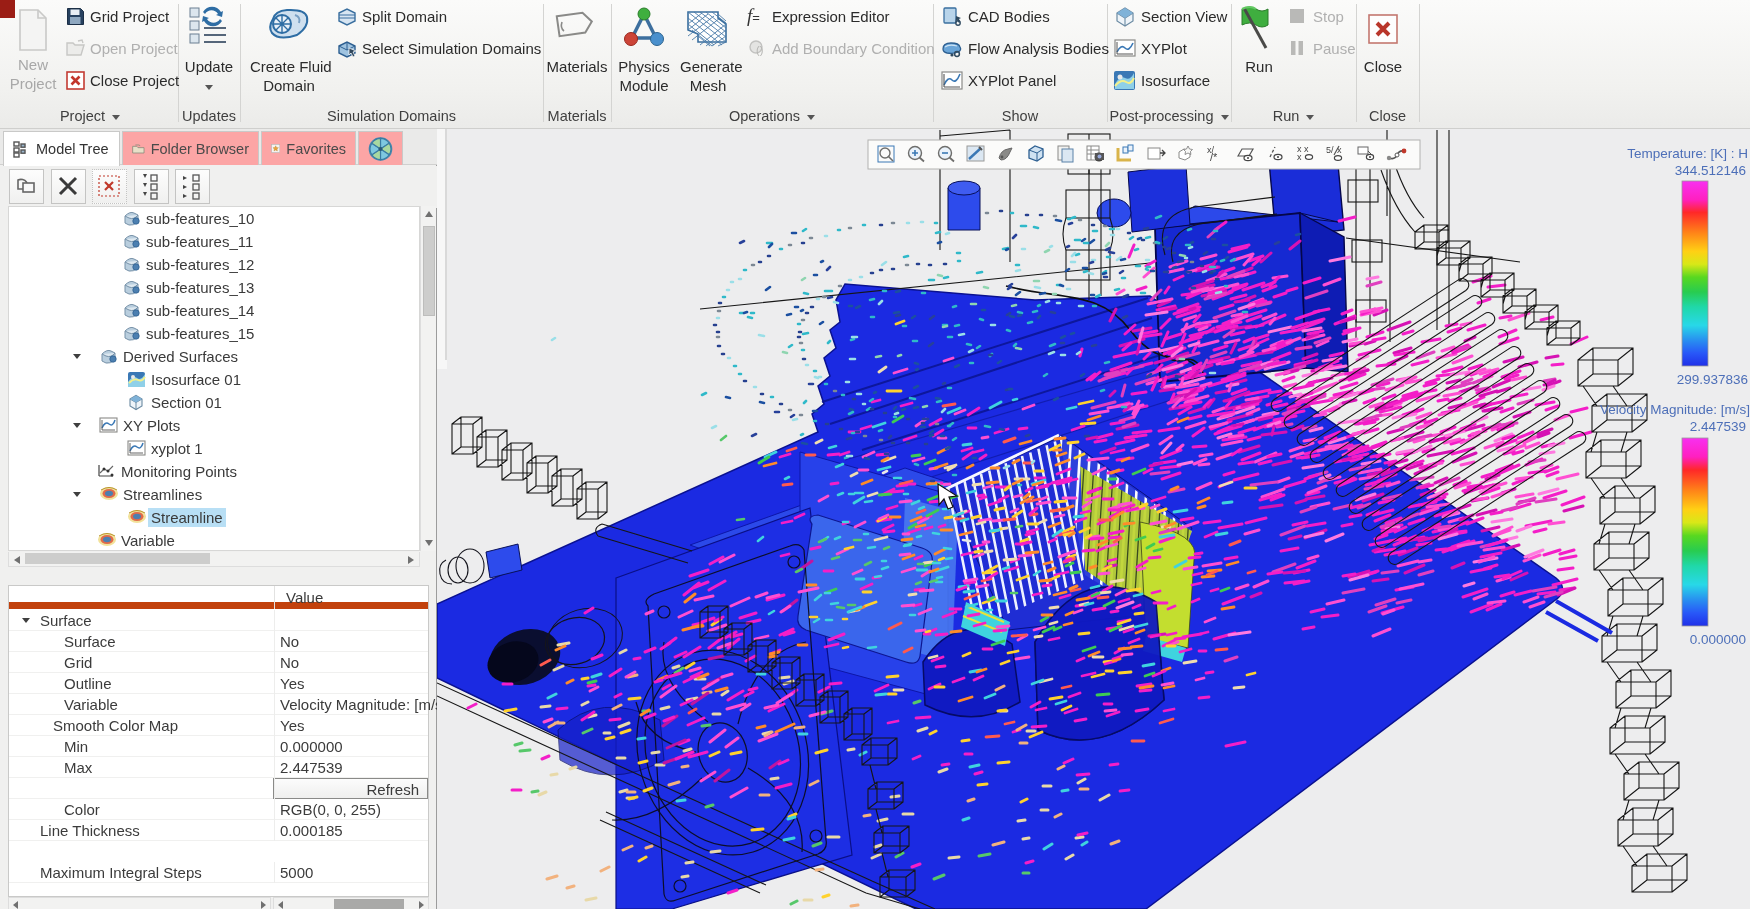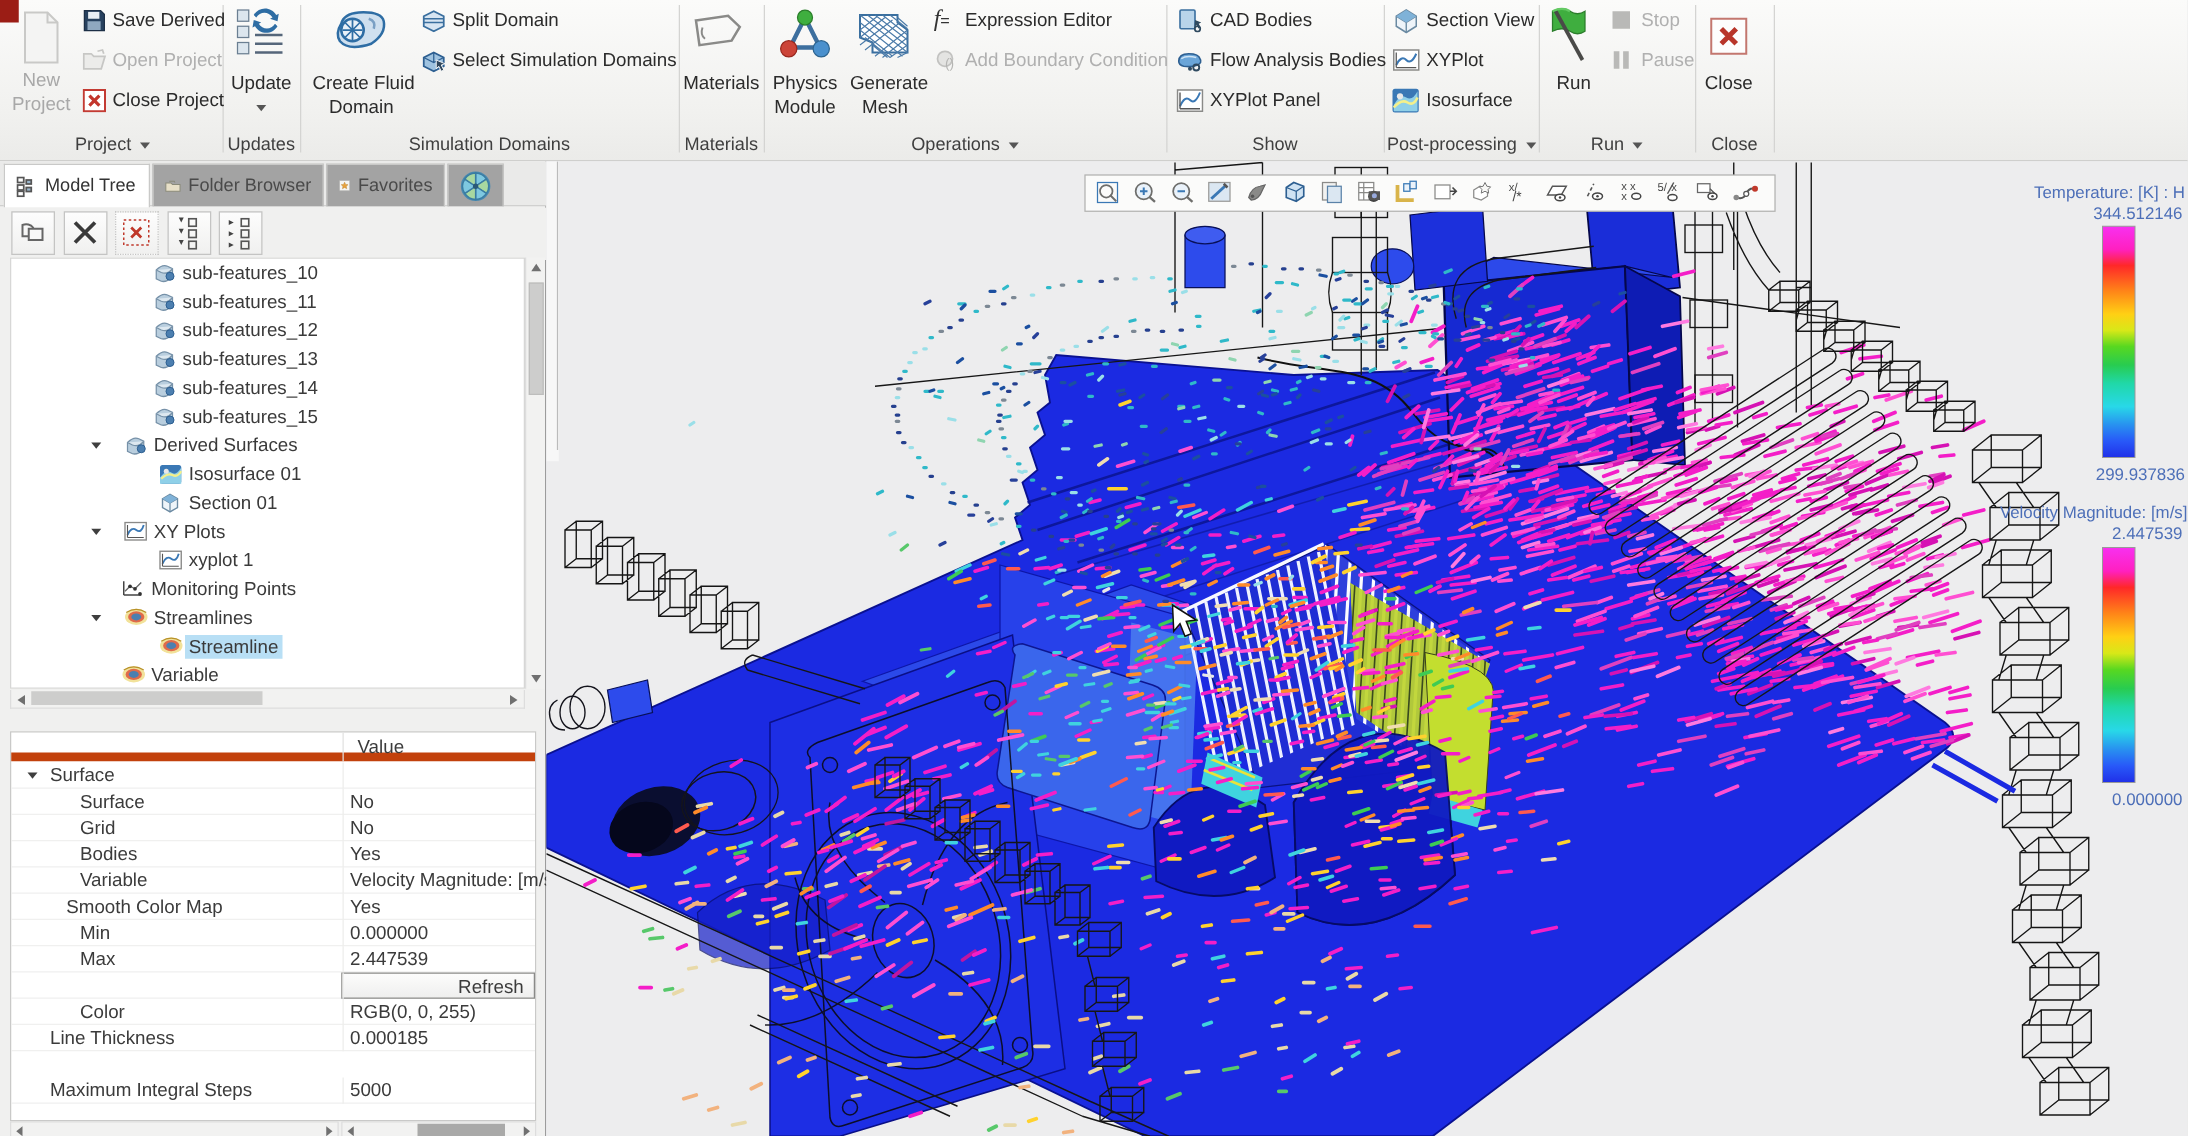--- a/index.html
+++ b/index.html
@@ -10,21 +10,21 @@
 .bt{position:absolute;font-size:15px;color:#2b2b2b;white-space:nowrap}
 .bt.dis{color:#b0b0b0}
 .bigtxt{position:absolute;font-size:15px;color:#2b2b2b;text-align:center;line-height:19px;white-space:nowrap}
 .bigtxt.dis{color:#a8a8a8}
 .caret{display:inline-block;width:0;height:0;border-left:4px solid transparent;border-right:4px solid transparent;border-top:5px solid #555;vertical-align:middle;margin-left:3px}
 svg{display:block}
 .icon{position:absolute}
 
 #panel{position:absolute;left:0;top:129px;width:437px;height:780px;background:#f0f0ef;border-right:1px solid #9c9c9c}
 #tabs{position:absolute;left:0;top:0;width:437px;height:36px;background:#eaeae9;border-bottom:1px solid #d0d0cf}
-.tab{position:absolute;top:2px;height:34px;font-size:14.5px;white-space:nowrap;color:#4a4a4a;border:1px solid #c9c9c8;border-bottom:none;background:#a3a3a3;display:flex;align-items:center;padding:0 9px;gap:6px}
+.tab{position:absolute;top:2px;height:34px;font-size:14.5px;white-space:nowrap;color:#4a4a4a;border:1px solid #c9c9c8;border-bottom:none;background:#fca5a5;display:flex;align-items:center;padding:0 9px;gap:6px}
 .tab.act{background:#fff;height:35px;color:#333}
 #treetools{position:absolute;left:0;top:37px;width:437px;height:42px;background:#f0f0ef}
 .ttb{position:absolute;top:3px;width:35px;height:35px;border:1px solid #c4c4c3;background:linear-gradient(#fdfdfd,#f0f0ef)}
 #tree{position:absolute;left:8px;top:77px;width:412px;height:345px;background:#fff;border:1px solid #d7d7d6;overflow:hidden}
 .trow{position:absolute;left:0;height:23px;font-size:15px;color:#3a3a3a;display:flex;align-items:center;white-space:nowrap}
 .tri{width:0;height:0;border-top:5px solid #3f3f3f;border-left:4.5px solid transparent;border-right:4.5px solid transparent;display:inline-block}
 #vsc{position:absolute;right:0px;top:77px;width:16px;height:345px;background:#f2f2f1;border-left:1px solid #ddd}
 #hsc{position:absolute;left:8px;top:423px;width:412px;height:15px;background:#f2f2f1;border:1px solid #ddd;border-top:none}
 .arr{position:absolute;width:0;height:0}
 #grid{position:absolute;left:8px;top:456px;width:421px;height:312px;background:#fff;border:1px solid #c9c9c8;font-size:15px;color:#3b3b3b}
@@ -61,21 +61,21 @@
       <path d="M4 2h18l8 8v32H4z" fill="#f4f4f3" stroke="#c9c9c7" stroke-width="1.6"></path>
       <path d="M22 2v8h8" fill="none" stroke="#c9c9c7" stroke-width="1.6"></path>
     </svg>
  <div class="bigtxt dis" style="left:2px;top:55px;width:62px">New<br>Project</div>
 
  <svg class="icon" style="left:66px;top:7px" width="19" height="19" viewBox="0 0 19 19">
       <path d="M1.5 1.5h13l3 3v13h-16z" fill="#27415f" stroke="#1c2f46"></path>
       <rect x="4.5" y="2.5" width="9" height="5.5" fill="#e8eef4"></rect>
       <rect x="4" y="10" width="10.5" height="7" fill="#8fa8c0"></rect>
     </svg>
- <div class="bt" style="left:90px;top:8px">Save Derived</div>
+ <div class="bt" style="left:90px;top:8px">Grid Project</div>
 
  <svg class="icon" style="left:66px;top:39px" width="20" height="19" viewBox="0 0 20 19">
       <path d="M1 16V4h6l2 2h9l-3 10z" fill="#ececea" stroke="#c7c7c5" stroke-width="1.4"></path>
       <path d="M12 2l4-1 1 3" fill="none" stroke="#c7c7c5" stroke-width="1.4"></path>
     </svg>
  <div class="bt dis" style="left:90px;top:40px">Open Project</div>
 
  <svg class="icon" style="left:66px;top:71px" width="19" height="19" viewBox="0 0 19 19">
       <rect x="1" y="1" width="17" height="17" fill="#fff" stroke="#c33b33" stroke-width="1.6"></rect>
       <path d="M5.5 5.5l8 8M13.5 5.5l-8 8" stroke="#c3362c" stroke-width="2.6"></path>
@@ -478,21 +478,21 @@
         <span style="position:absolute;left:55px">Surface</span>
         <span class="gval">No</span>
         <span class="abs" style="left:265px;top:0;width:1px;height:21px;background:#ededec"></span>
       </div>
 <div class="grow" style="top:66px">
         <span style="position:absolute;left:55px">Grid</span>
         <span class="gval">No</span>
         <span class="abs" style="left:265px;top:0;width:1px;height:21px;background:#ededec"></span>
       </div>
 <div class="grow" style="top:87px">
-        <span style="position:absolute;left:55px">Bodies</span>
+        <span style="position:absolute;left:55px">Outline</span>
         <span class="gval">Yes</span>
         <span class="abs" style="left:265px;top:0;width:1px;height:21px;background:#ededec"></span>
       </div>
 <div class="grow" style="top:108px">
         <span style="position:absolute;left:55px">Variable</span>
         <span class="gval">Velocity Magnitude: [m/s</span>
         <span class="abs" style="left:265px;top:0;width:1px;height:21px;background:#ededec"></span>
       </div>
 <div class="grow" style="top:129px">
         <span style="position:absolute;left:44px">Smooth Color Map</span>

